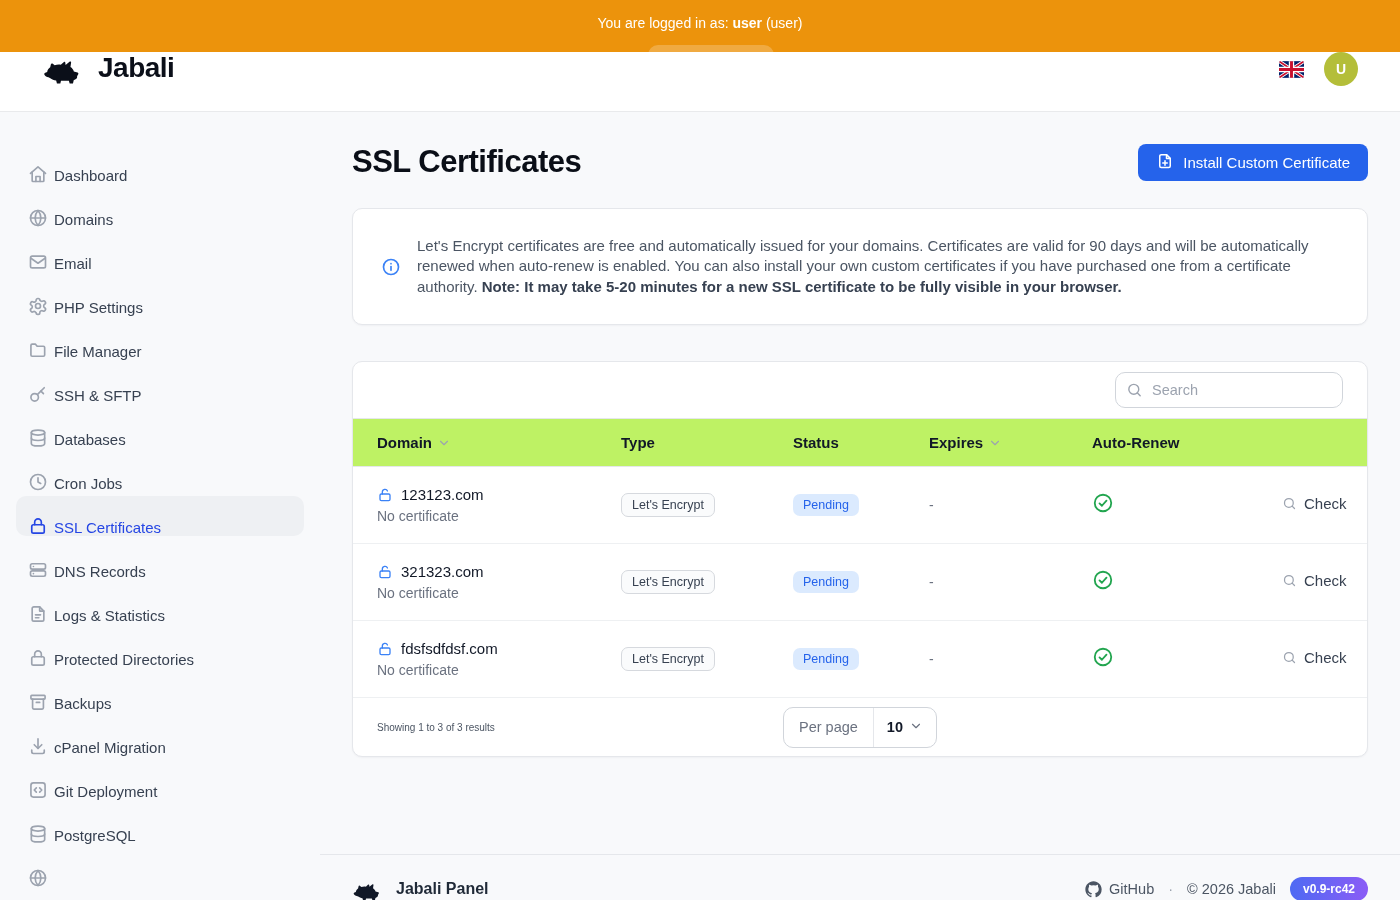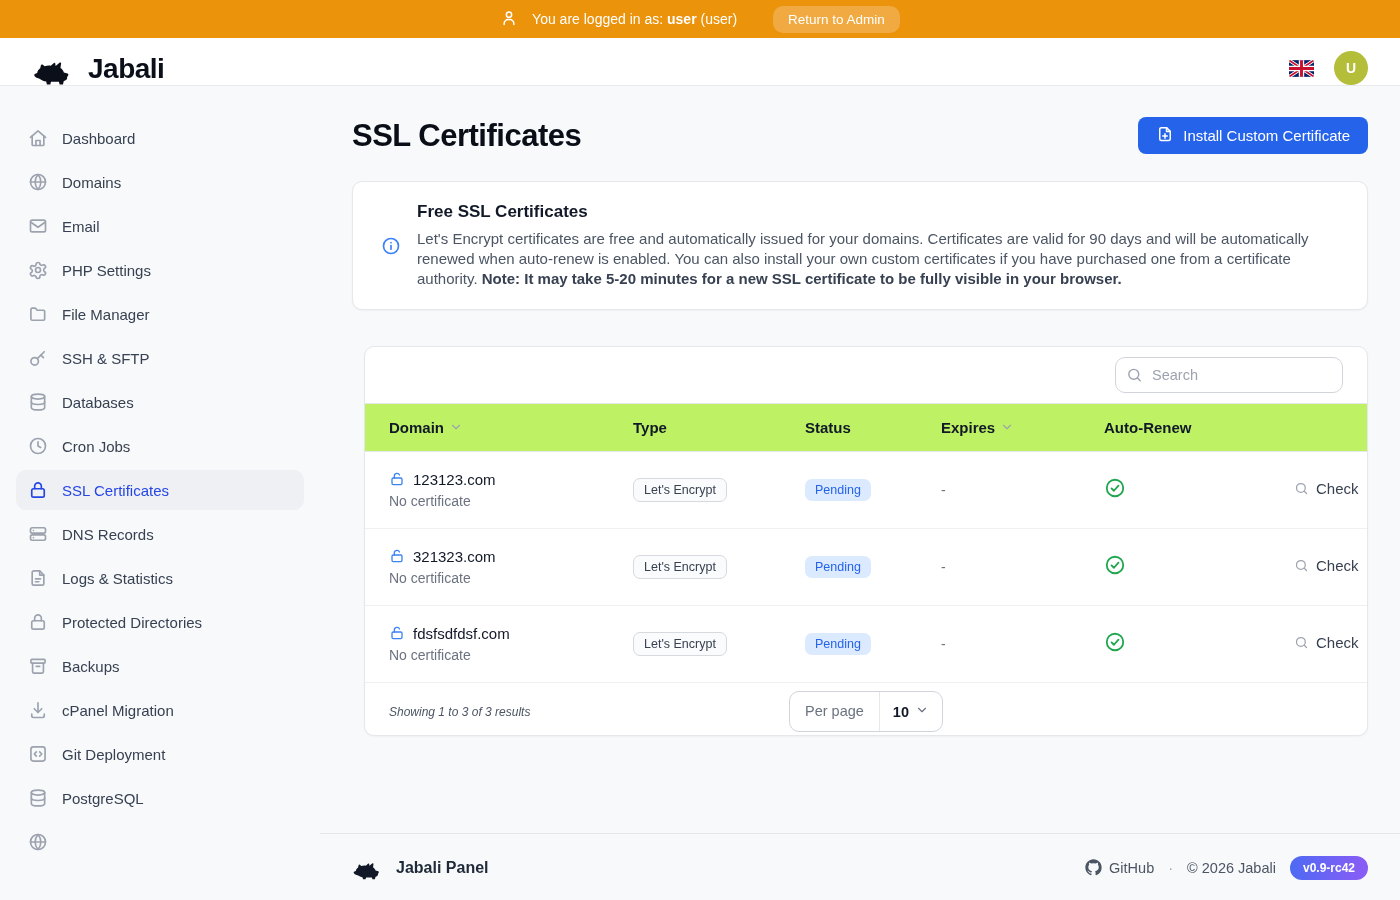--- a/index.html
+++ b/index.html
@@ -5,56 +5,57 @@
   * { box-sizing: border-box; margin: 0; padding: 0; }
   html, body { width: 1400px; height: 900px; overflow: hidden; }
   body {
     font-family: "Liberation Sans", sans-serif;
     background: #F8F9FB;
     color: #111827;
   }
 
   
   .topbar {
-    height: 38px; background: #EC930C; color: #fff;
+    height: 52px; background: #EC930C; color: #fff;
     display: flex; align-items: center; justify-content: center; gap: 14px;
     font-size: 14px;
+    flex-direction: column;
   }
   .topbar .msg b { font-weight: 700; }
   .topbar svg { width: 18px; height: 18px; }
   .return-btn {
     background: rgba(255,255,255,.22); color: #fff; border: none;
     font-family: inherit; font-size: 13.5px; padding: 6px 15px;
     border-radius: 10px; cursor: pointer; margin-left: 22px;
   }
 
   
   .app-header {
-    height: 48px; background: #fff; border-bottom: 1px solid #E9EAEC;
-    display: flex; align-items: flex-end; justify-content: space-between;
-    padding: 0 32px;
+    height: 60px; background: #fff; border-bottom: 1px solid #E9EAEC;
+    display: flex; align-items: flex-start; justify-content: space-between;
+    padding: 0 42px;
   }
   .brand { display: flex; align-items: center; gap: 10px; }
   .brand svg { width: 46px; height: 32px; color: #0B0F19; }
   .brand-name { font-size: 28px; font-weight: 800; letter-spacing: -.5px; color: #0B0F19; }
   .header-right { display: flex; align-items: center; gap: 20px; }
   .flag { width: 25px; height: 17px; border-radius: 2px; display: block; cursor: pointer; }
   .avatar {
     width: 34px; height: 34px; border-radius: 50%; background: #B4BE39;
     color: #fff; font-size: 14px; font-weight: 700;
     display: flex; align-items: center; justify-content: center; cursor: pointer;
   }
 
   
   .layout { display: flex; height: 794px; }
 
   
   .sidebar { width: 320px; flex: 0 0 320px; padding: 32px 16px 0; overflow: hidden; }
   .side-item {
-    display: flex; align-items: center; gap: 14px;
+    display: flex; align-items: flex-end; gap: 6px;
     height: 40px; padding: 0 12px; margin-bottom: 4px;
     border-radius: 10px; font-size: 15px; color: #374151; cursor: pointer;
   }
   .side-item svg { width: 20px; height: 20px; color: #9CA3AF; flex: 0 0 20px; }
   .side-item.active { background: #EEF0F3; color: #2546E4; font-weight: 500; }
   .side-item.active svg { color: #2546E4; }
 
   
   .main { flex: 1; padding: 28px 32px 0; display: flex; flex-direction: column; }
 
@@ -75,21 +76,21 @@
     display: flex; align-items: center; gap: 16px; min-height: 117px;
   }
   .info-card .i-icon { width: 20px; height: 20px; color: #3B82F6; flex: 0 0 20px; }
   .info-title { font-size: 17px; font-weight: 700; color: #111827; margin-bottom: 7px; }
   .info-body { font-size: 15px; color: #4B5563; line-height: 1.35; max-width: 940px; }
   .info-body .note { font-weight: 700; color: #374151; }
 
   
   .table-card {
     background: #fff; border: 1px solid #E5E7EB; border-radius: 10px;
-    box-shadow: 0 1px 2px rgba(16,24,40,.04); overflow: hidden; margin-left: 12px;
+    box-shadow: 0 1px 2px rgba(16,24,40,.04); overflow: hidden;
   }
   .search-row { padding: 10px 24px; display: flex; justify-content: flex-end; }
   .search-box { position: relative; width: 228px; }
   .search-box svg {
     position: absolute; left: 11px; top: 50%; transform: translateY(-50%);
     width: 17px; height: 17px; color: #9CA3AF;
   }
   .search-box input {
     width: 100%; height: 36px; border: 1px solid #D1D5DB; border-radius: 10px;
     padding: 0 12px 0 36px; font-family: inherit; font-size: 14.5px; color: #111827;
@@ -127,21 +128,21 @@
   }
   .expires { font-size: 14px; color: #6B7280; }
   .renew-icon { width: 22px; height: 22px; color: #22A54F; cursor: pointer; display: inline-block; }
   td.action-cell { text-align: right; }
   .check-btn {
     display: inline-flex; align-items: center; gap: 7px; font-size: 15px; color: #374151; cursor: pointer;
   }
   .check-btn svg { width: 15px; height: 15px; color: #9CA3AF; }
 
   .table-footer { position: relative; display: flex; align-items: center; padding: 7px 24px; height: 58px; }
-  .showing { font-size: 12px; color: #4B5563; font-style: italic; }
+  .showing { font-size: 10px; color: #4B5563; }
   .per-page {
     position: absolute; left: 50%; transform: translateX(-50%);
     display: flex; align-items: stretch; border: 1px solid #D1D5DB; border-radius: 10px;
     overflow: hidden; background: #fff; cursor: pointer;
   }
   .per-page .pp-label { padding: 11px 15px; font-size: 14.5px; color: #6B7280; }
   .per-page .pp-value {
     padding: 11px 13px; font-size: 14.5px; font-weight: 600; color: #111827;
     border-left: 1px solid #E5E7EB; display: flex; align-items: center; gap: 6px;
   }
@@ -349,21 +350,20 @@
       </button>
     </div>
 
     <section class="info-card">
       <span class="i-icon" id="info-icon"><svg viewBox="0 0 24 24" fill="none" stroke="currentColor" stroke-width="2" stroke-linecap="round" stroke-linejoin="round" style="width:20px;height:20px">
             <circle cx="12" cy="12" r="9"></circle>
             <path d="M12 8h.01"></path>
             <path d="M12 11.5V16"></path>
           </svg></span>
       <div>
-        <div class="info-title">Free SSL Certificates</div>
         <div class="info-body"><span>Let's Encrypt certificates are free and automatically issued for your domains. Certificates are valid for 90 days and will be automatically renewed when auto-renew is enabled. You can also install your own custom certificates if you have purchased one from a certificate authority. </span><span class="note">Note: It may take 5-20 minutes for a new SSL certificate to be fully visible in your browser.</span></div>
       </div>
     </section>
 
     <section class="table-card">
       <div class="search-row">
         <div class="search-box">
           <span id="search-icon"><svg viewBox="0 0 24 24" fill="none" stroke="currentColor" stroke-width="2" stroke-linecap="round" stroke-linejoin="round" style="width:17px;height:17px">
                 <circle cx="11" cy="11" r="7"></circle>
                 <path d="m20 20-3.8-3.8"></path>

